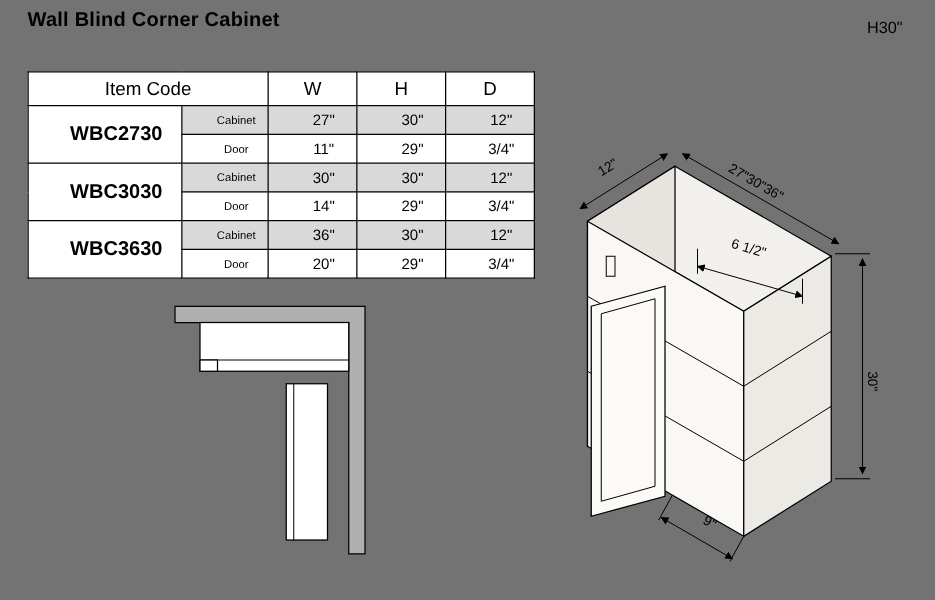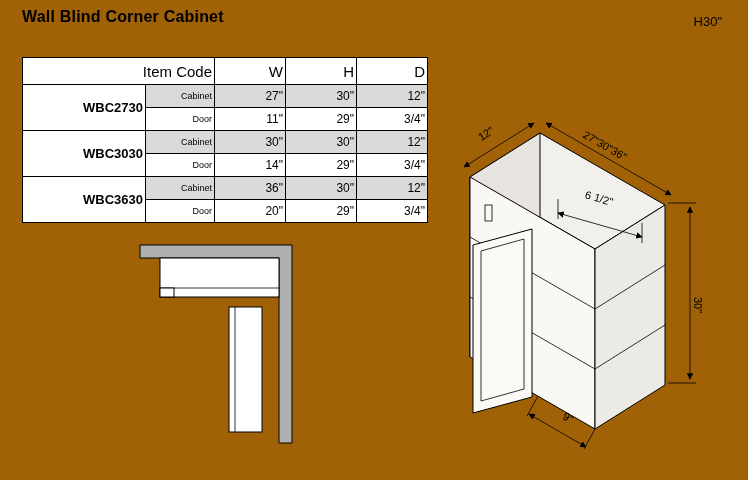--- a/index.html
+++ b/index.html
@@ -1,36 +1,36 @@
 <!DOCTYPE html>
 <html><head>
 <meta charset="utf-8">
 <style>
   html,body{margin:0;padding:0;background:#fff;}
   .canvas{
-    position:relative;width:748px;height:480px;background:#a16207;
+    position:relative;width:748px;height:480px;background:#737373;
     font-family:"Liberation Sans",sans-serif;color:#000;overflow:hidden;
   }
   .page-title{
     position:absolute;left:22px;top:8px;margin:0;
     font-size:16px;font-weight:bold;letter-spacing:.2px;
   }
   .corner-label{
     position:absolute;right:26px;top:14px;font-size:13px;
   }
   table.spec{
     position:absolute;left:22px;top:57px;border-collapse:collapse;
     background:#fff;
   }
   table.spec th,table.spec td{
-    border:1px solid #000;text-align:right;vertical-align:middle;padding:0 2px;
+    border:1px solid #000;text-align:center;vertical-align:middle;padding:0 2px;
   }
   table.spec th{height:26px;font-weight:normal;font-size:15px;}
   table.spec td{height:22px;padding-left:20px;}
-  td.code{width:100px;font-size:13px;font-weight:bold;background:#fff;}
+  td.code{width:100px;font-size:16px;font-weight:bold;background:#fff;}
   td.sub{width:46px;font-size:9px;}
   td.val,th.hdim{width:48px;}
   td.val{font-size:12px;}
   td.shade{background:#d9d9d9;}
   svg{position:absolute;}
   .dim-label{font-size:11px;fill:#000;font-family:"Liberation Sans",sans-serif;}
   .outline{fill:#ffffff;stroke:#000;stroke-width:1;}
   .thin{stroke:#000;stroke-width:.8;fill:none;}
   .dimline{stroke:#000;stroke-width:.8;fill:none;}
 </style>

